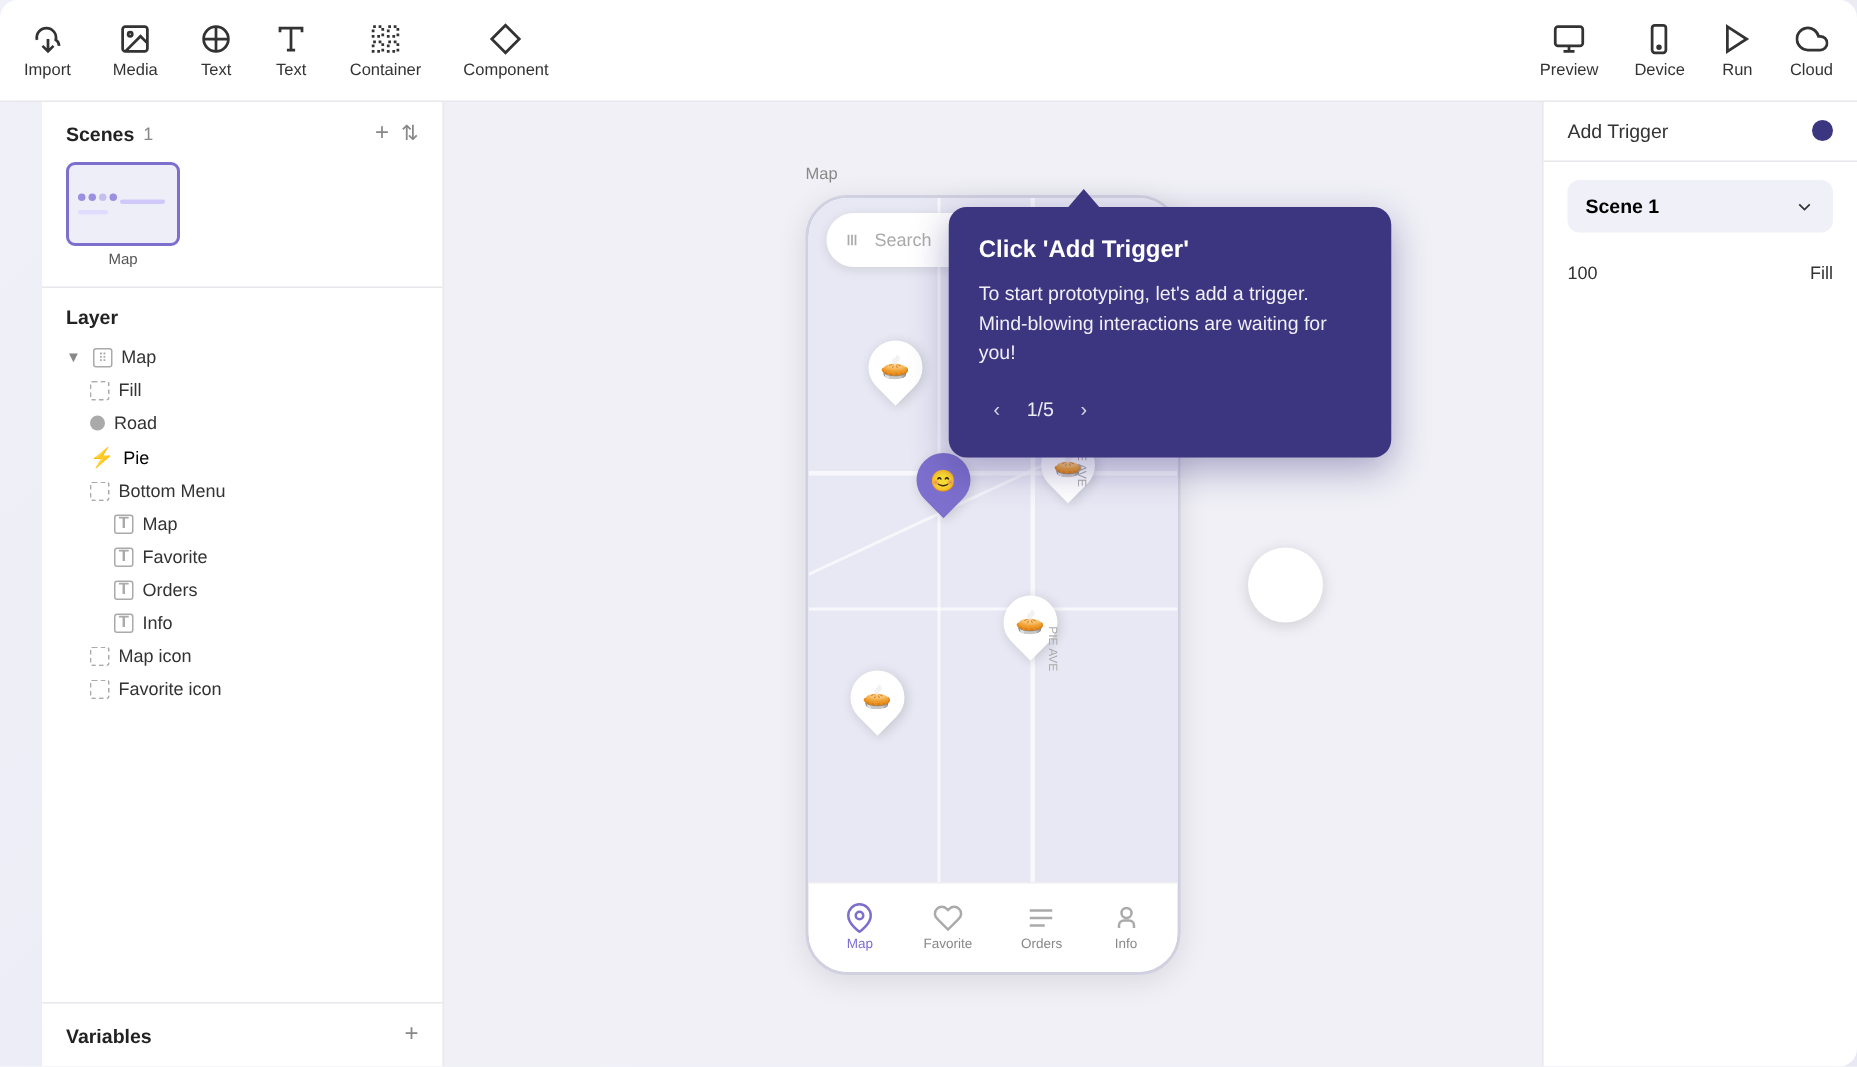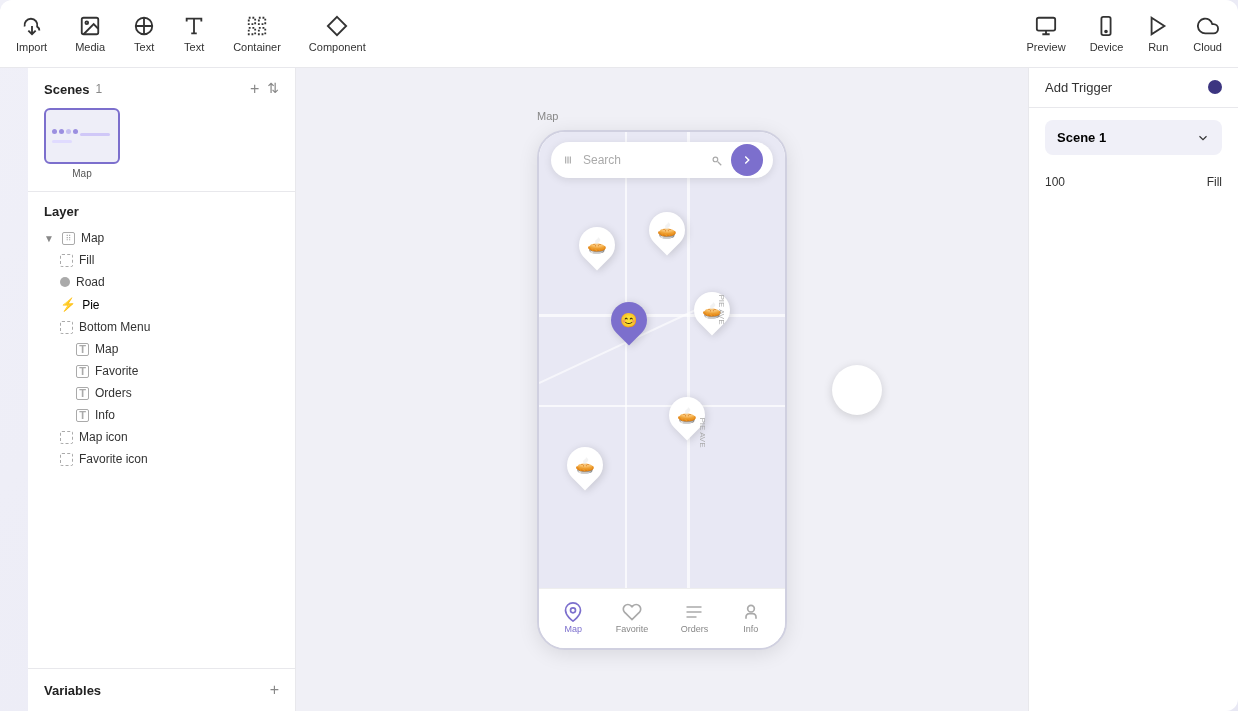--- a/index.html
+++ b/index.html
@@ -689,20 +689,32 @@
               <path d="M6 20v-2a4 4 0 014-4h4a4 4 0 014 4v2"></path>
             </svg>
             <span>Info</span>
           </div>
         </div>
       </div>
     </div>
 
     <div class="canvas-circle"></div>
 
+    <div class="tooltip-popup">
+      <div class="tooltip-arrow"></div>
+      <div class="tooltip-title">Click 'Add Trigger'</div>
+      <div class="tooltip-body">To start prototyping, let's add a trigger. Mind-blowing interactions are waiting for you!</div>
+      <div class="tooltip-footer">
+        <div class="tooltip-nav">
+          <div class="tooltip-nav-btn">‹</div>
+          <span class="tooltip-pagination">1/5</span>
+          <div class="tooltip-nav-btn">›</div>
+        </div>
+      </div>
+    </div>
 
   </div>
 
   <div class="right-panel">
 
     <div class="trigger-header">
       <span class="trigger-label">Add Trigger</span>
       <div class="trigger-dot"></div>
     </div>
 

